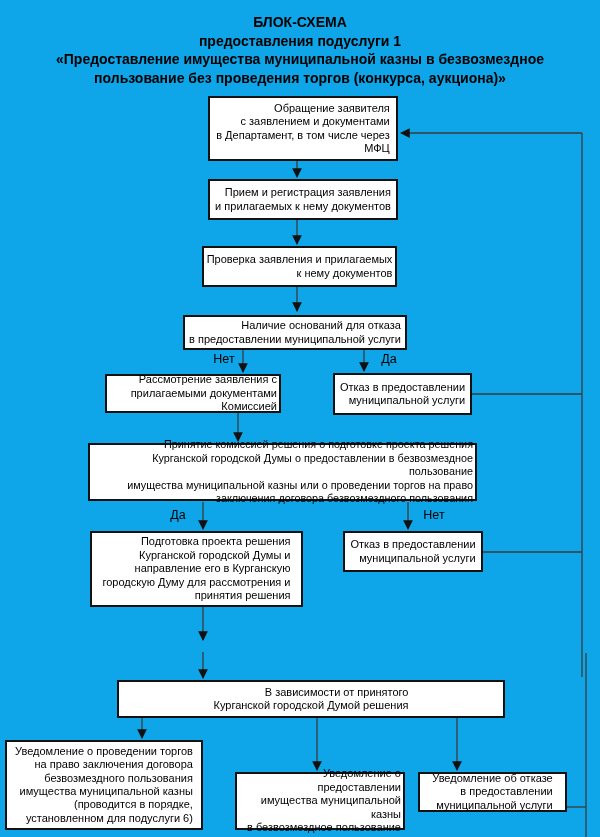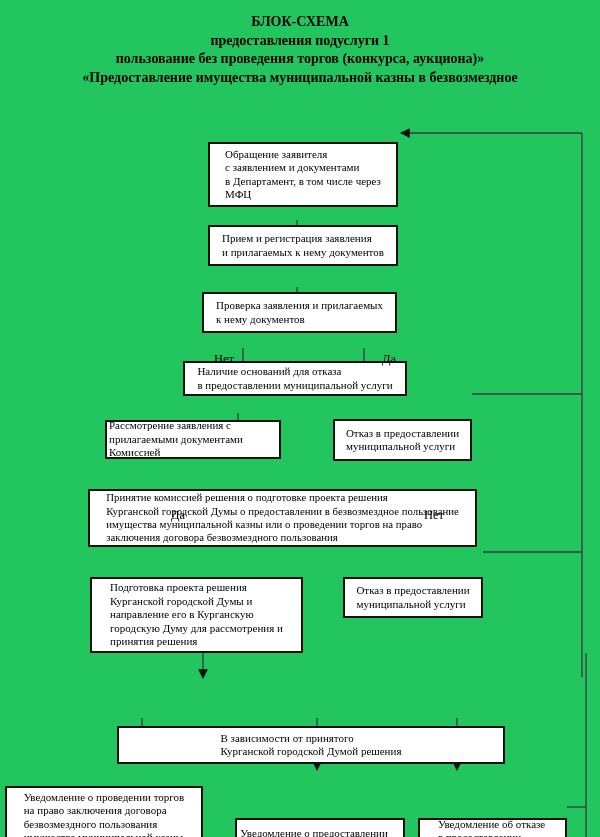--- a/index.html
+++ b/index.html
@@ -1,47 +1,46 @@
 <!DOCTYPE html>
 <html lang="ru"><head>
 <meta charset="utf-8">
 <style>
   html, body { margin: 0; padding: 0; background: #ffffff; }
   .canvas {
     position: relative;
     width: 600px;
     height: 837px;
-    background: #22c55e;
-    font-family: Liberation Serif, serif;
+    background: #0ea5e9;
+    font-family: Liberation Sans, sans-serif;
     color: #000;
     overflow: hidden;
   }
   .title {
     position: absolute;
     top: 13px; left: 0;
     width: 600px;
     text-align: center;
     font-weight: bold;
     font-size: 14px;
     line-height: 18.5px;
   }
   .node {
     position: absolute;
     box-sizing: border-box;
     border: 2px solid #111;
     background: #fff;
     display: flex;
     align-items: center;
     justify-content: center;
-    text-align: left;
+    text-align: right;
     white-space: pre-line;
     font-size: 11px;
     line-height: 13.4px;
     padding: 12px 2px;
-    margin-top: 46px;
   }
   .blabel {
     position: absolute;
     font-size: 12.5px;
     text-align: center;
   }
   svg.connectors {
     position: absolute;
     top: 0; left: 0;
     pointer-events: none;
@@ -69,22 +68,22 @@
   .l-commission-no  { left:416px; top:508px; width:36px; }
 </style>
 </head>
 <body>
 
 <div class="canvas">
 
   <div class="title">
     <div>БЛОК-СХЕМА</div>
     <div>предоставления подуслуги 1</div>
+    <div>«Предоставление имущества муниципальной казны в безвозмездное</div>
     <div>пользование без проведения торгов (конкурса, аукциона)»</div>
-    <div>«Предоставление имущества муниципальной казны в безвозмездное</div>
   </div>
 
   <svg class="connectors" width="600" height="837" viewBox="0 0 600 837">
     <defs>
       <marker id="ah" viewBox="0 0 10 10" refX="9" refY="5" markerWidth="7.5" markerHeight="7.5" orient="auto-start-reverse">
         <path d="M0,0 L10,5 L0,10 z" fill="#111"></path>
       </marker>
     </defs>
 
     <line class="conn" x1="297" y1="161" x2="297" y2="177" marker-end="url(#ah)"></line>

